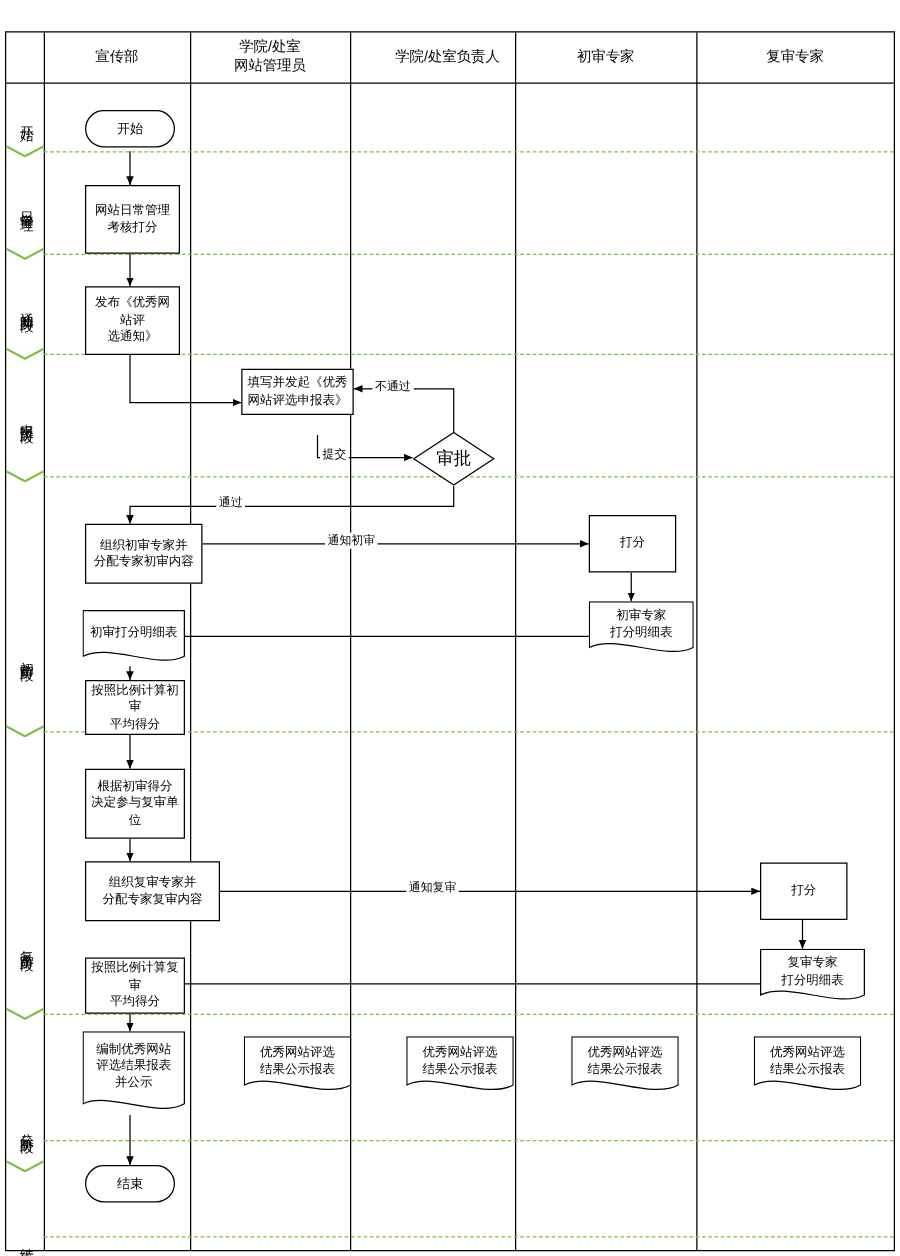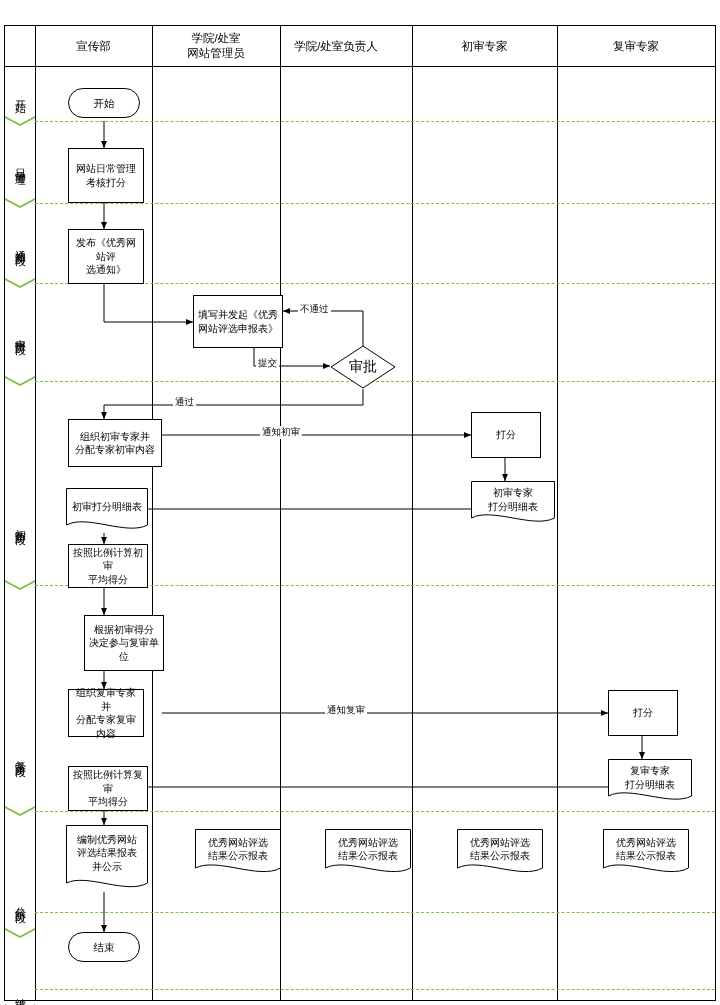--- a/index.html
+++ b/index.html
@@ -99,21 +99,21 @@
 
   <div class="frame">
 
     <div class="hdr" style="left:30px;width:117px;">
       <span>宣传部</span>
     </div>
     <div class="hdr" style="left:147px;width:128px;flex-direction:column;">
       <span>学院/处室</span>
       <span>网站管理员</span>
     </div>
-    <div class="hdr" style="left:265px;width:132px;text-align:center;">
+    <div class="hdr" style="left:287px;width:132px;text-align:center;">
       <span>学院/处室负责人</span>
     </div>
     <div class="hdr" style="left:407px;width:145px;">
       <span>初审专家</span>
     </div>
     <div class="hdr" style="left:552px;width:158px;">
       <span>复审专家</span>
     </div>
     <div class="hdr-line"></div>
 
@@ -265,21 +265,21 @@
     <div class="node" style="left:63px;top:122px;width:76px;height:55px;">
       <span style="white-space:pre-line;">网站日常管理
 考核打分</span>
     </div>
 
     <div class="node" style="left:63px;top:203px;width:76px;height:55px;">
       <span style="white-space:pre-line;">发布《优秀网站评
 选通知》</span>
     </div>
 
-    <div class="node" style="left:188px;top:269px;width:90px;height:53px;">
+    <div class="node" style="left:188px;top:269px;width:90px;height:37px;">
       <span style="white-space:pre-line;">填写并发起《优秀
 网站评选申报表》</span>
     </div>
 
     <div class="diamond" style="left:325px;top:319px;width:66px;height:44px;">
       <svg width="66" height="44" viewBox="0 0 66 44">
           <polygon points="33,1 65,22 33,43 1,22" fill="#fff" stroke="#000" stroke-width="1"></polygon>
         </svg>
       <div class="dlabel">审批</div>
     </div>
@@ -306,26 +306,26 @@
         <path d="M0.5,0.5 L81.5,0.5 L81.5,37 C61,48 21,26 0.5,37 Z" fill="#fff" stroke="#000" stroke-width="1"></path>
       </svg>
       <div class="doclabel" style="white-space:pre-line;text-align:center;">初审打分明细表</div>
     </div>
 
     <div class="node" style="left:63px;top:518px;width:80px;height:44px;">
       <span style="white-space:pre-line;">按照比例计算初审
 平均得分</span>
     </div>
 
-    <div class="node" style="left:79px;top:589px;width:80px;height:56px;">
+    <div class="node" style="left:63px;top:589px;width:80px;height:56px;">
       <span style="white-space:pre-line;">根据初审得分
 决定参与复审单位</span>
     </div>
 
-    <div class="node" style="left:63px;top:663px;width:76px;height:48px;">
+    <div class="node" style="left:63px;top:663px;width:108px;height:48px;">
       <span style="white-space:pre-line;">组织复审专家并
 分配专家复审内容</span>
     </div>
 
     <div class="node" style="left:603px;top:664px;width:70px;height:46px;">
       <span style="white-space:pre-line;">打分</span>
     </div>
 
     <div class="doc" style="left:603px;top:733px;width:84px;height:45px;">
       <svg width="84" height="45" viewBox="0 0 84 45">

